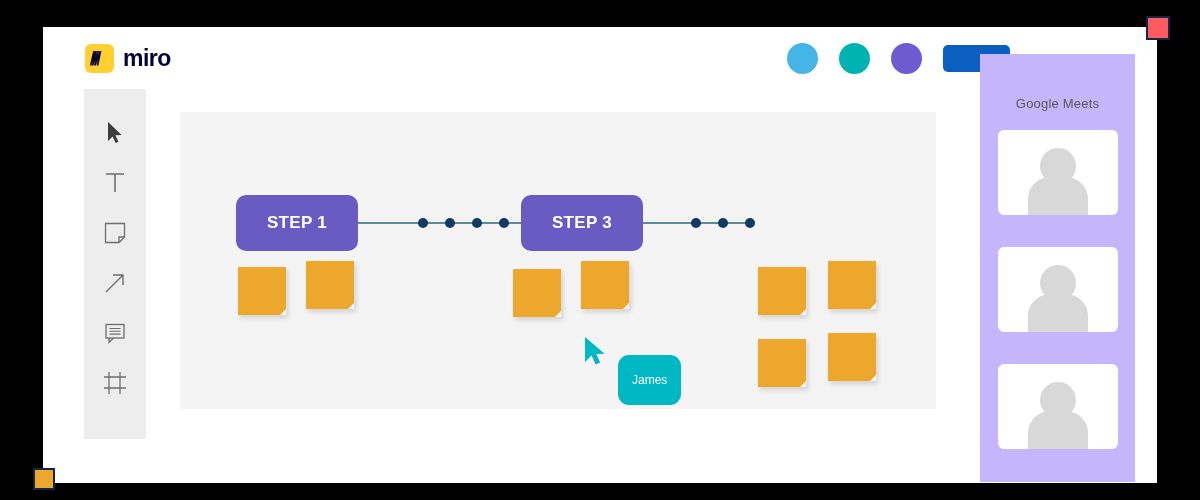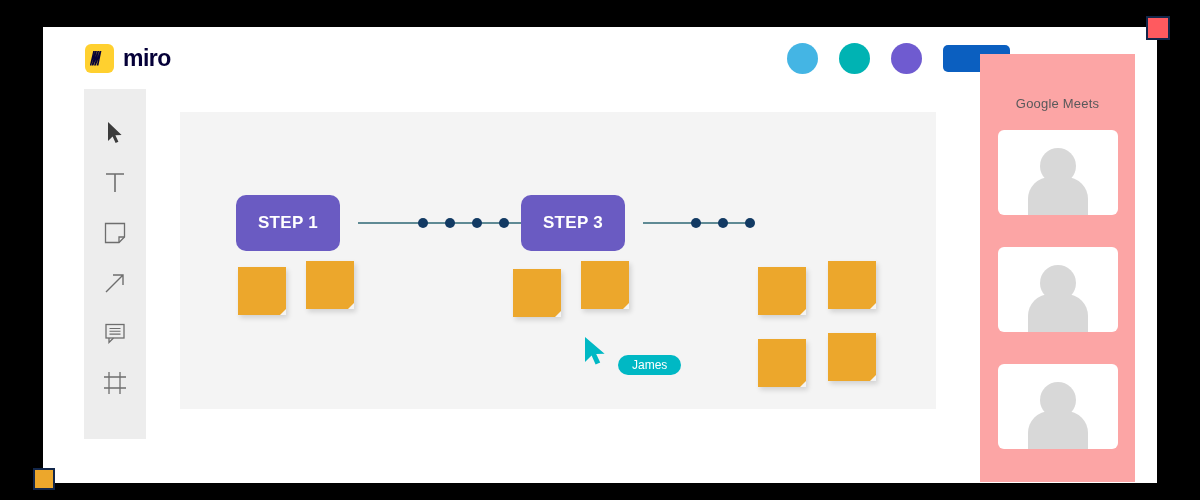--- a/index.html
+++ b/index.html
@@ -136,21 +136,21 @@
     position: absolute;
     left: 137px;
     top: 85px;
     width: 756px;
     height: 297px;
     background: #F4F4F4;
   }
 
   .step-box {
     position: absolute;
-    width: 104px;
+    width: 122px;
     height: 56px;
     background: #6A5BC2;
     border-radius: 10px;
     display: flex;
     align-items: center;
     justify-content: center;
     color: #ffffff;
     font-size: 17px;
     font-weight: bold;
     letter-spacing: 0.3px;
@@ -203,33 +203,33 @@
     top: 224px;
     pointer-events: none;
   }
   #remote-cursor-name {
     position: absolute;
     left: 438px;
     top: 243px;
     background: #00B8C4;
     color: #ffffff;
     font-size: 12px;
-    padding: 4px 14px;
+    padding: 19px 14px;
     border-radius: 11px;
     line-height: 1;
   }
 
   
   #meet-panel {
     position: absolute;
     left: 937px;
     top: 27px;
     width: 155px;
     height: 428px;
-    background: #fca5a5;
+    background: #c4b5fd;
   }
   #meet-panel-title {
     text-align: center;
     font-size: 13px;
     color: #59595B;
     padding-top: 42px;
     letter-spacing: 0.2px;
   }
   .meet-tile {
     width: 120px;

